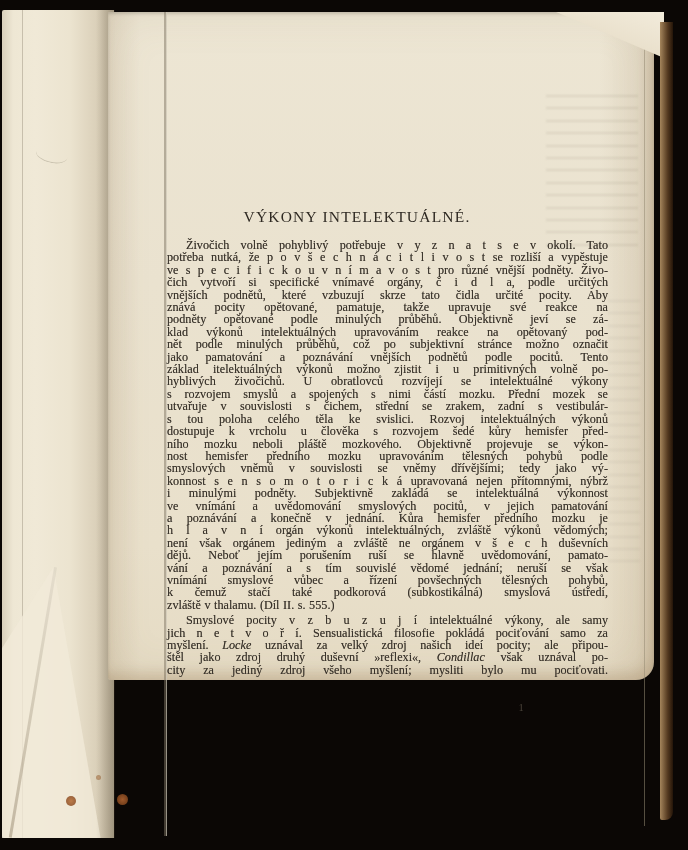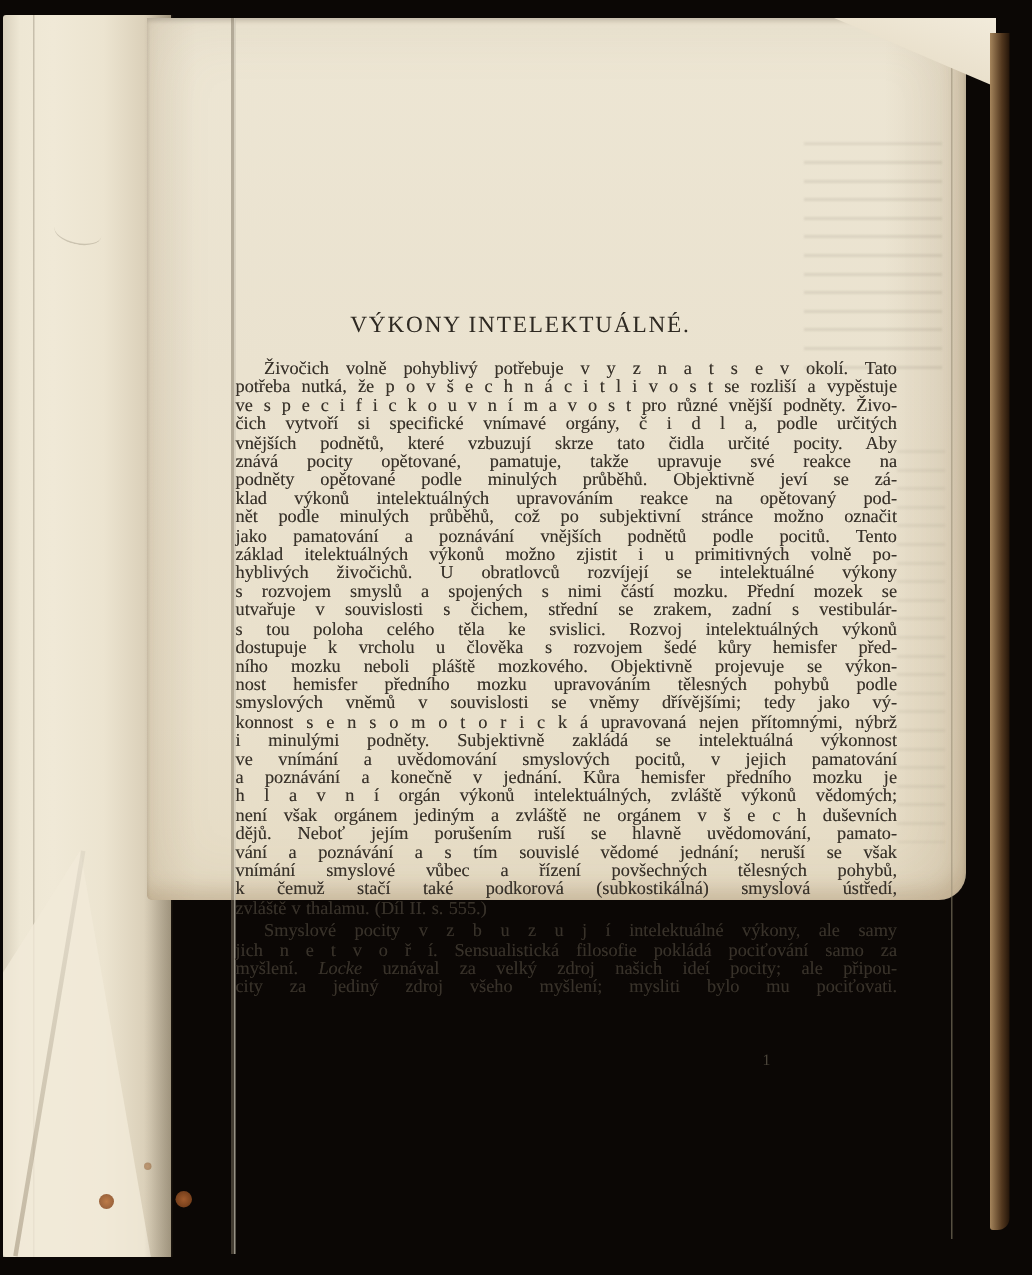--- a/index.html
+++ b/index.html
@@ -41,21 +41,21 @@
   
   .stain{position:absolute;border-radius:50%;}
   .stain-1{left:66px;top:796px;width:10px;height:10px;opacity:.85;
     background:radial-gradient(#b4682f,#7a3f1a);}
   .stain-2{left:117px;top:794px;width:11px;height:11px;opacity:.9;
     background:radial-gradient(#b06330,#6e3916);}
   .stain-3{left:96px;top:775px;width:5px;height:5px;opacity:.5;
     background:radial-gradient(#a9652f,#7a4a20);}
   
   .main-page{
-    position:absolute;left:98px;top:12px;width:546px;height:588px;
+    position:absolute;left:108px;top:12px;width:546px;height:668px;
     background:
       linear-gradient(90deg,rgba(130,100,60,.10) 0%,rgba(130,100,60,0) 6%,rgba(130,100,60,0) 90%,rgba(130,100,60,.14) 100%),
       linear-gradient(180deg,#ede6d4 0%,#eae2cf 40%,#e9e0cb 80%,#e5dbc4 100%);
     border-radius:0 0 18px 3px;
     box-shadow:
       inset 0 2px 3px rgba(0,0,0,.14),
       inset 0 0 45px rgba(150,130,95,.14),
       inset -5px -7px 12px rgba(130,95,55,.22);
   }
   .page-crease{
@@ -166,20 +166,21 @@
         <div class="ln">h l a v n í orgán výkonů intelektuálných, zvláště výkonů vědomých;</div>
         <div class="ln">není však orgánem jediným a zvláště ne orgánem v š e c h duševních</div>
         <div class="ln">dějů. Neboť jejím porušením ruší se hlavně uvědomování, pamato-</div>
         <div class="ln">vání a poznávání a s tím souvislé vědomé jednání; neruší se však</div>
         <div class="ln">vnímání smyslové vůbec a řízení povšechných tělesných pohybů,</div>
         <div class="ln">k čemuž stačí také podkorová (subkostikálná) smyslová ústředí,</div>
         <div class="ln short">zvláště v thalamu. (Díl II. s. 555.)</div>
         <div class="ln ind pgap">Smyslové pocity v z b u z u j í intelektuálné výkony, ale samy</div>
         <div class="ln">jich n e t v o ř í. Sensualistická filosofie pokládá pociťování samo za</div>
         <div class="ln">myšlení. <i>Locke</i> uznával za velký zdroj našich ideí pocity; ale připou-</div>
+        <div class="ln">štěl jako zdroj druhý duševní »reflexi«, <i>Condillac</i> však uznával po-</div>
         <div class="ln">city za jediný zdroj všeho myšlení; mysliti bylo mu pociťovati.</div>
       </div>
   </div>
 
   <div class="page-number">1</div>
 </div>
 
 <div class="corner-underpage"></div>
 
 <div class="fore-edge"></div>

